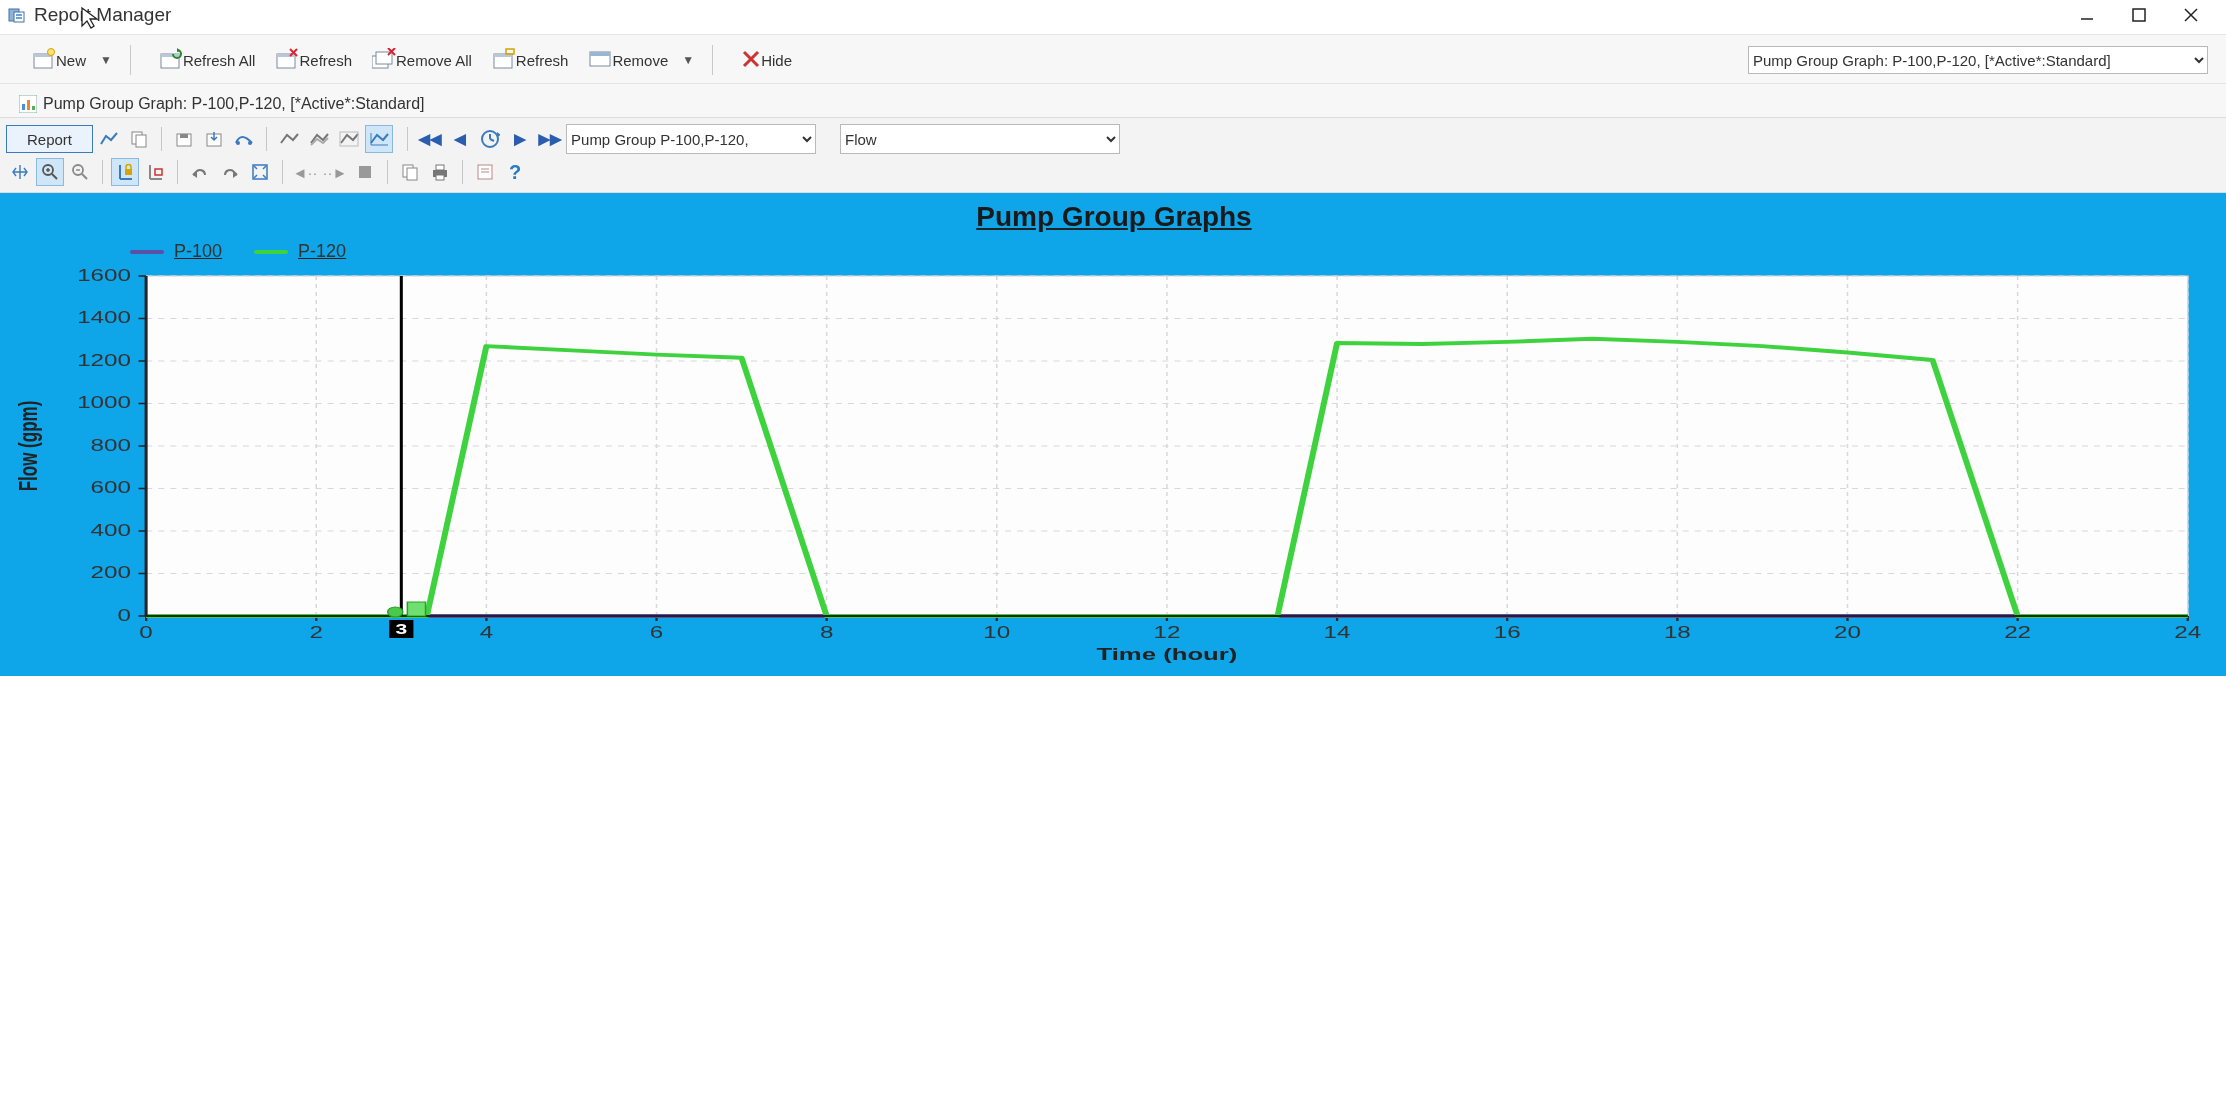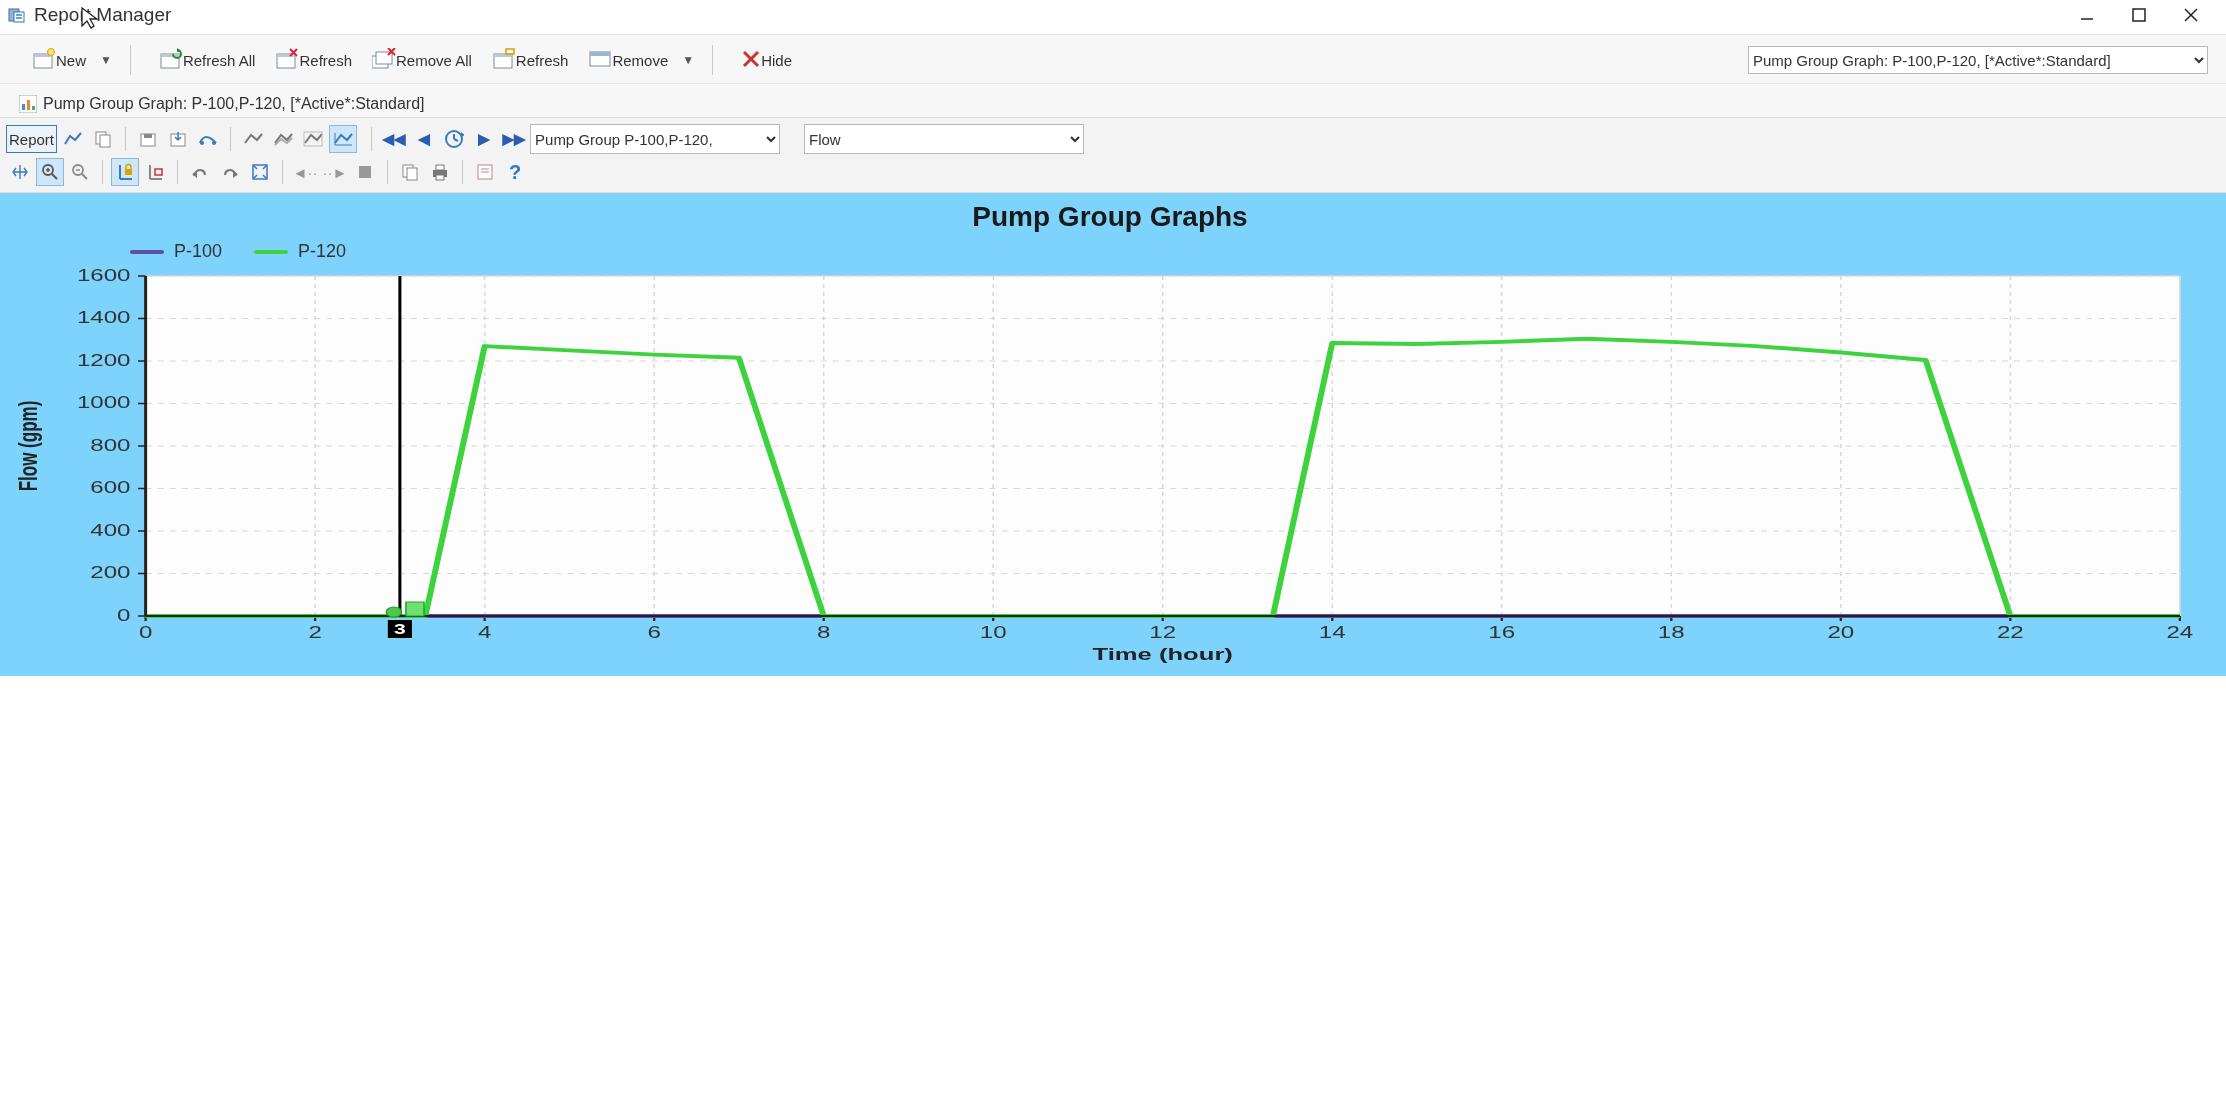--- a/index.html
+++ b/index.html
@@ -105,38 +105,39 @@
   .tbutton {
     min-width: 28px; height: 28px;
     display:flex; align-items:center; justify-content:center;
     border: 1px solid transparent;
     cursor: default;
     font-size: 15px;
     color: #4a4a4a;
   }
   .tbutton.active { background:#cfe6f8; border-color:#8ab8df; }
   .tbutton.text {
-    padding: 0 2px;
+    padding: 0 20px;
     border: 1px solid #3a7bbf;
     background: #eaf3fb;
     color: #333;
     font-size: 15px;
   }
   .tsep { width:1px; height:24px; background:#c7c7c7; margin:0 6px; }
   .chart-select {
     height: 30px; font-size:15px;
     border:1px solid #b9b9b9; background:#fff; color:#333;
   }
   .chart-select.sel-a { width: 250px; }
   .chart-select.sel-b { width: 280px; margin-left:22px; }
 
   
   .chart-area {
-    padding: 6px 16px 10px 10px;
-    background: #7dd3fc;
+    padding: 6px 8px 10px 10px;
+    background: #0ea5e9;
+    text-decoration: underline;
   }
   .chart-title {
     text-align:center;
     font-size: 28px;
     font-weight: 700;
     color: #1a1a1a;
     margin: 2px 0 2px 0;
   }
   .legend {
     display:flex; align-items:center; gap:32px;

